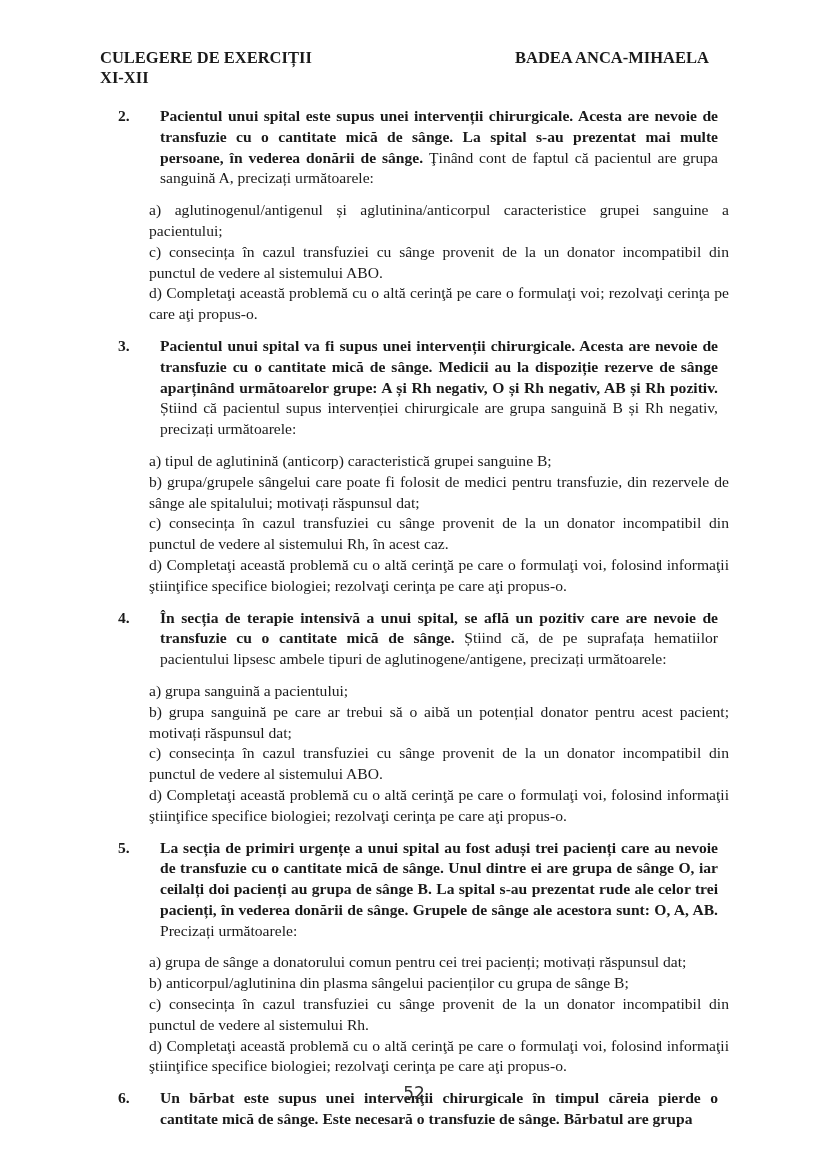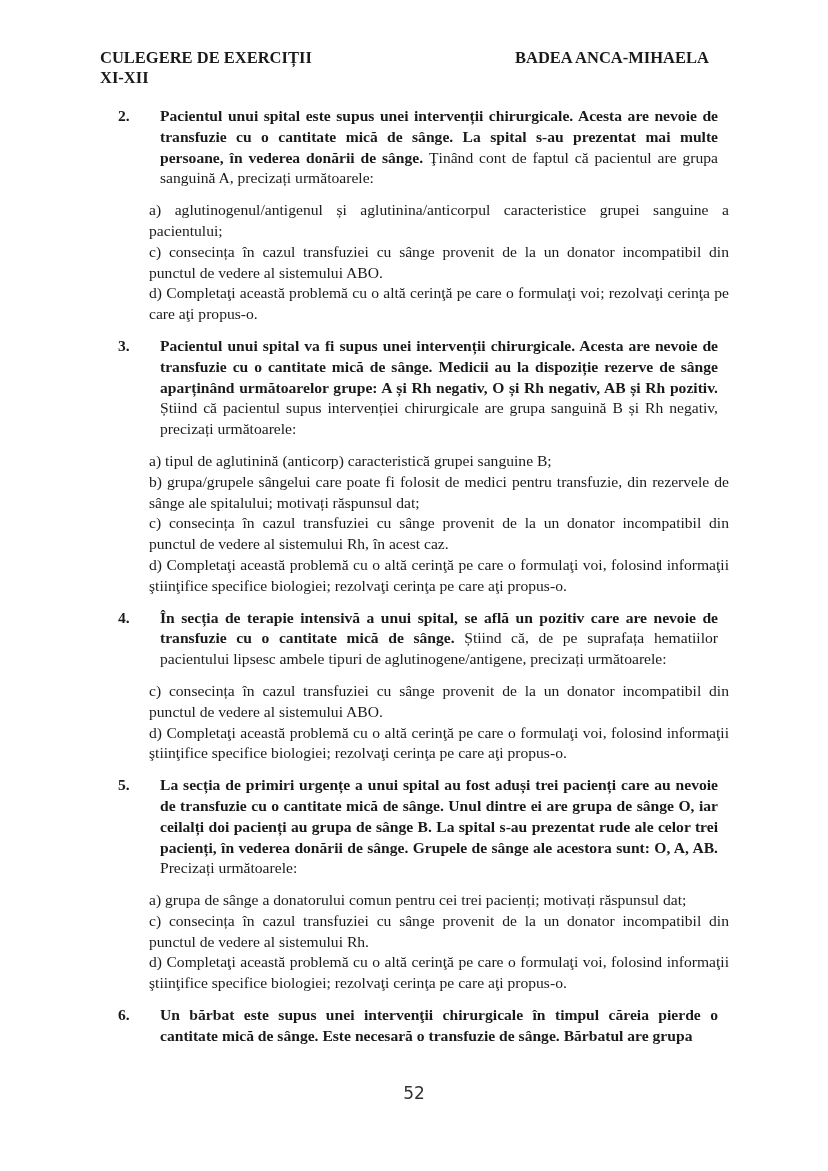--- a/index.html
+++ b/index.html
@@ -43,28 +43,31 @@
     <p><span class="bold">Pacientul unui spital va fi supus unei intervenții chirurgicale. Acesta are nevoie de transfuzie cu o cantitate mică de sânge. Medicii au la dispoziție rezerve de sânge aparținând următoarelor grupe: A și Rh negativ, O și Rh negativ, AB și Rh pozitiv.</span><span> Știind că pacientul supus intervenției chirurgicale are grupa sanguină B și Rh negativ, precizați următoarele:</span></p>
     <p class="q">a) tipul de aglutinină (anticorp) caracteristică grupei sanguine B;</p>
     <p class="q">b) grupa/grupele sângelui care poate fi folosit de medici pentru transfuzie, din rezervele de sânge ale spitalului; motivați răspunsul dat;</p>
     <p class="q">c) consecința în cazul transfuziei cu sânge provenit de la un donator incompatibil din punctul de vedere al sistemului Rh, în acest caz.</p>
     <p class="q">d) Completaţi această problemă cu o altă cerinţă pe care o formulaţi voi, folosind informaţii ştiinţifice specifice biologiei; rezolvaţi cerinţa pe care aţi propus-o.</p>
   </div>
 
   <div class="item">
     <span class="num">4.</span>
     <p><span class="bold">În secția de terapie intensivă a unui spital, se află un pozitiv care are nevoie de transfuzie cu o cantitate mică de sânge.</span><span> Știind că, de pe suprafața hematiilor pacientului lipsesc ambele tipuri de aglutinogene/antigene, precizați următoarele:</span></p>
+    <p class="q">a) grupa sanguină a pacientului;</p>
+    <p class="q">b) grupa sanguină pe care ar trebui să o aibă un potențial donator pentru acest pacient; motivați răspunsul dat;</p>
     <p class="q">c) consecința în cazul transfuziei cu sânge provenit de la un donator incompatibil din punctul de vedere al sistemului ABO.</p>
     <p class="q">d) Completaţi această problemă cu o altă cerinţă pe care o formulaţi voi, folosind informaţii ştiinţifice specifice biologiei; rezolvaţi cerinţa pe care aţi propus-o.</p>
   </div>
 
   <div class="item">
     <span class="num">5.</span>
     <p><span class="bold">La secția de primiri urgențe a unui spital au fost aduși trei pacienți care au nevoie de transfuzie cu o cantitate mică de sânge. Unul dintre ei are grupa de sânge O, iar ceilalți doi pacienți au grupa de sânge B. La spital s-au prezentat rude ale celor trei pacienți, în vederea donării de sânge. Grupele de sânge ale acestora sunt: O, A, AB.</span><span> Precizați următoarele:</span></p>
     <p class="q">a) grupa de sânge a donatorului comun pentru cei trei pacienți; motivați răspunsul dat;</p>
+    <p class="q">b) anticorpul/aglutinina din plasma sângelui pacienților cu grupa de sânge B;</p>
     <p class="q">c) consecința în cazul transfuziei cu sânge provenit de la un donator incompatibil din punctul de vedere al sistemului Rh.</p>
     <p class="q">d) Completaţi această problemă cu o altă cerinţă pe care o formulaţi voi, folosind informaţii ştiinţifice specifice biologiei; rezolvaţi cerinţa pe care aţi propus-o.</p>
   </div>
 
   <div class="item">
     <span class="num">6.</span>
     <p><span class="bold">Un bărbat este supus unei intervenţii chirurgicale în timpul căreia pierde o cantitate mică de sânge. Este necesară o transfuzie de sânge. Bărbatul are grupa</span><span></span></p>
   </div>
 
 </div>

